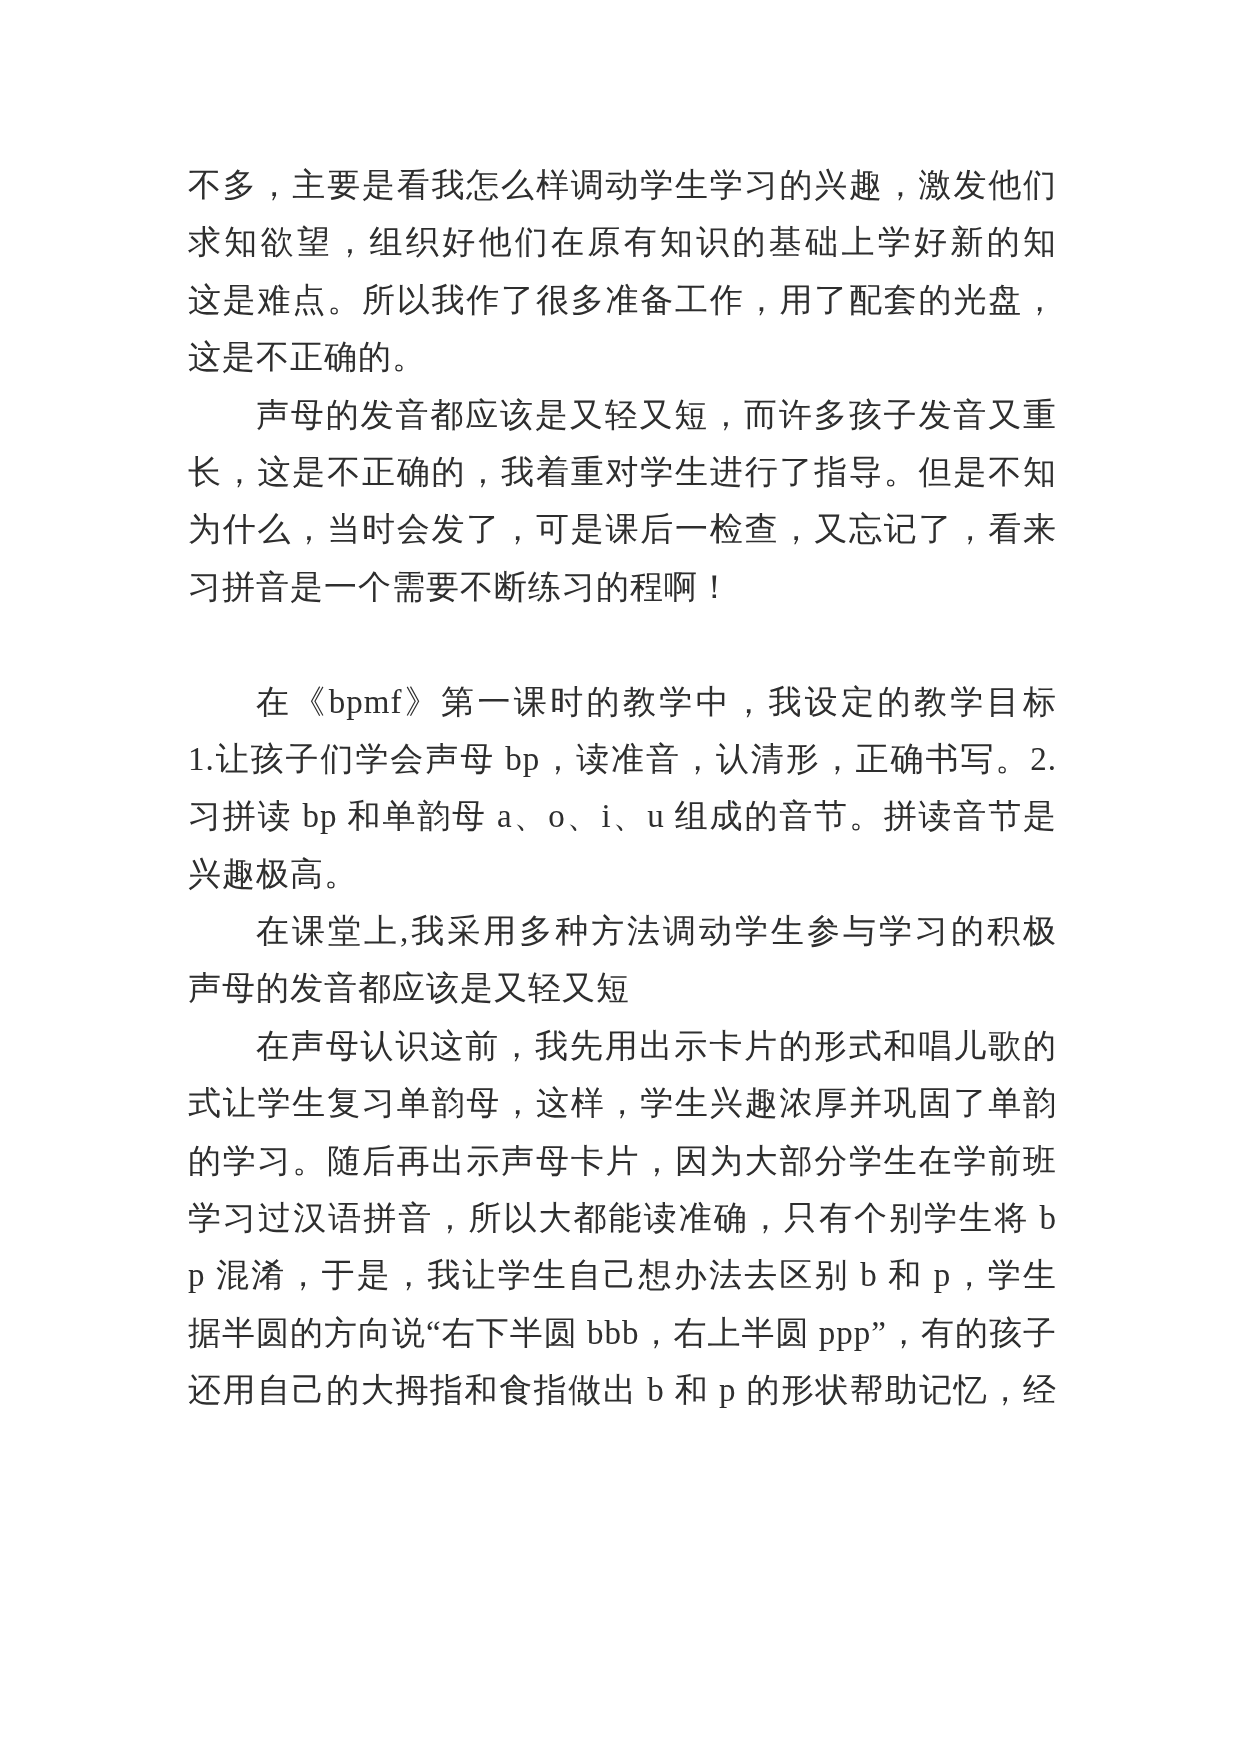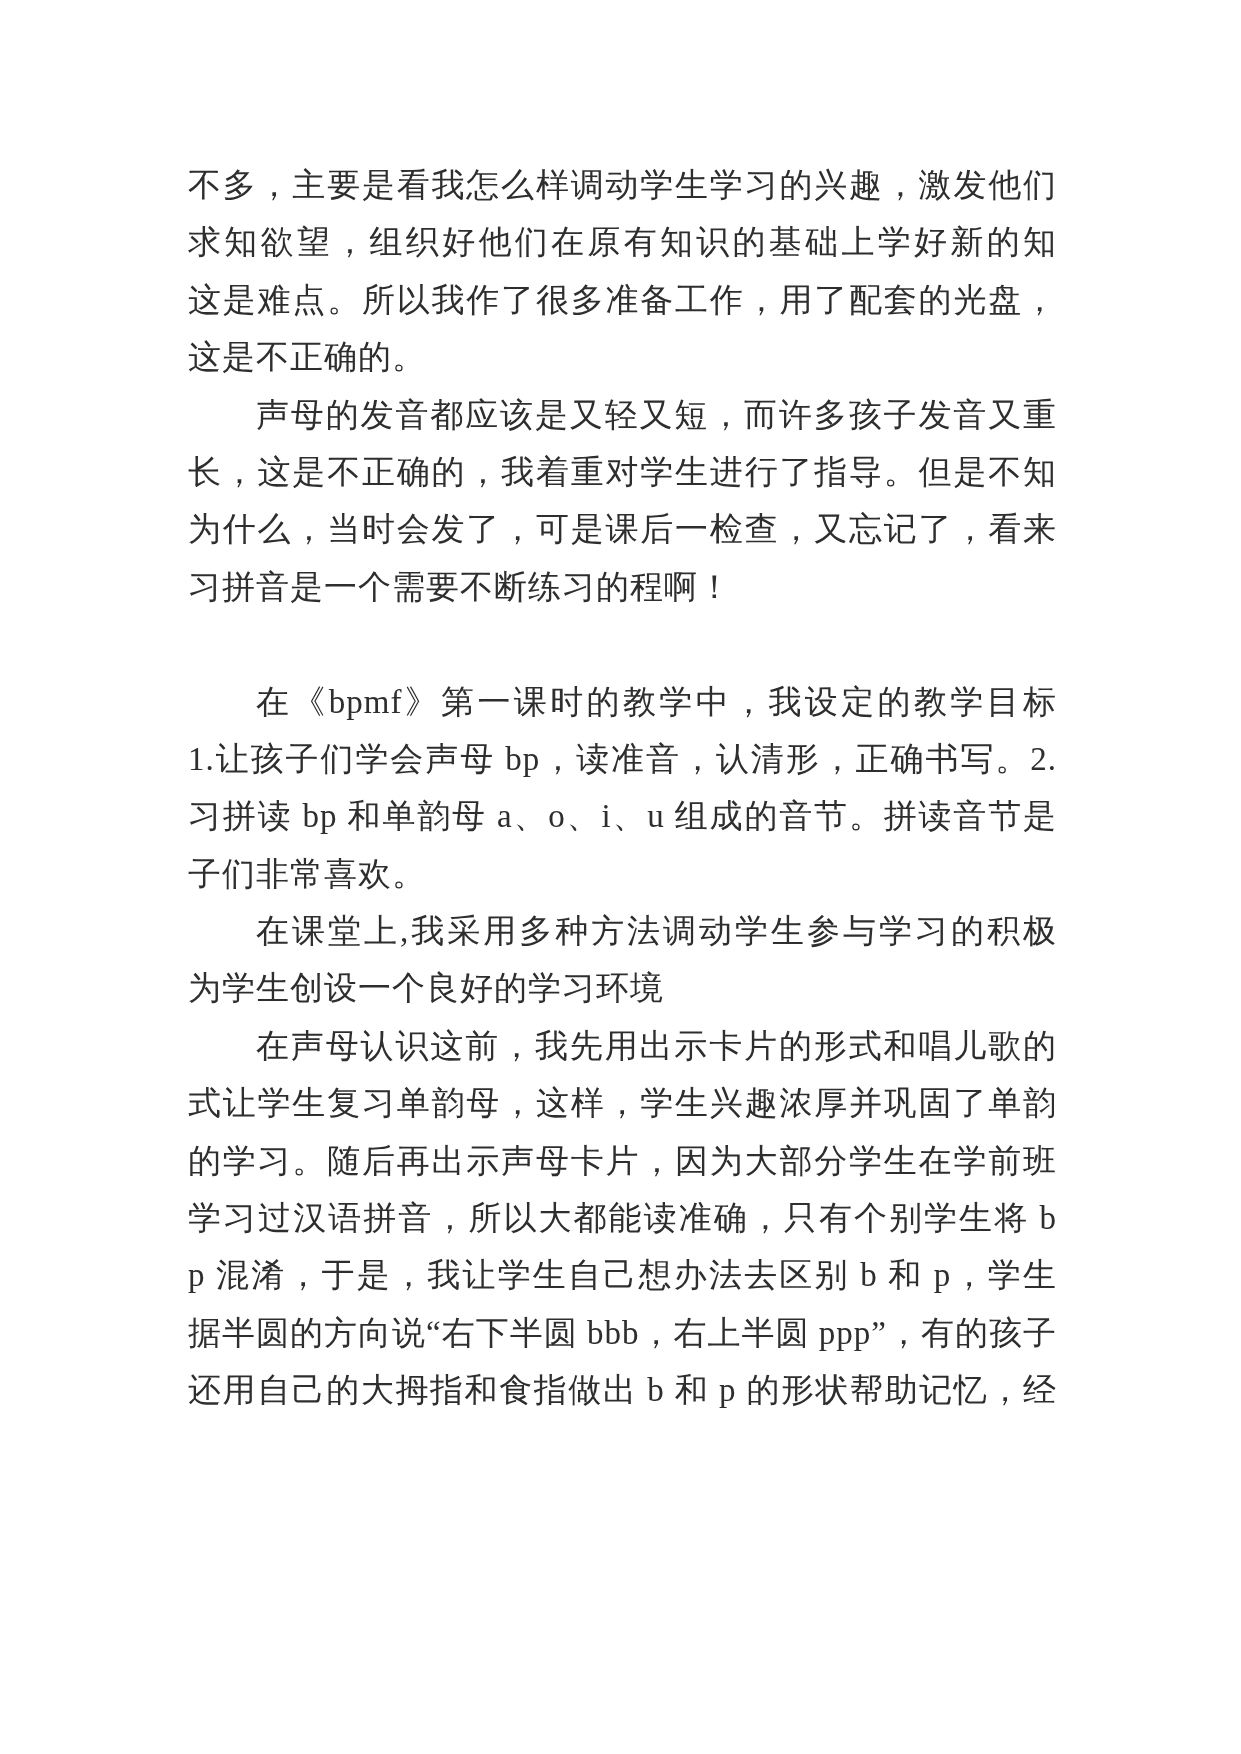--- a/index.html
+++ b/index.html
@@ -54,23 +54,23 @@
       <div class="line">这是难点。所以我作了很多准备工作，用了配套的光盘，孩</div>
       <div class="line short">这是不正确的。</div>
       <div class="line indent">声母的发音都应该是又轻又短，而许多孩子发音又重又</div>
       <div class="line">长，这是不正确的，我着重对学生进行了指导。但是不知道</div>
       <div class="line">为什么，当时会发了，可是课后一检查，又忘记了，看来学</div>
       <div class="line short">习拼音是一个需要不断练习的程啊！</div>
       <div class="line short blank"></div>
       <div class="line indent">在《bpmf》第一课时的教学中，我设定的教学目标是：</div>
       <div class="line">1.让孩子们学会声母 bp，读准音，认清形，正确书写。2.学</div>
       <div class="line">习拼读 bp 和单韵母 a、o、i、u 组成的音节。拼读音节是这</div>
-      <div class="line short">子们非常喜欢。</div>
+      <div class="line short">兴趣极高。</div>
       <div class="line indent">在课堂上,我采用多种方法调动学生参与学习的积极性，</div>
-      <div class="line short">为学生创设一个良好的学习环境</div>
+      <div class="line short">声母的发音都应该是又轻又短</div>
       <div class="line indent">在声母认识这前，我先用出示卡片的形式和唱儿歌的方</div>
       <div class="line">式让学生复习单韵母，这样，学生兴趣浓厚并巩固了单韵母</div>
       <div class="line">的学习。随后再出示声母卡片，因为大部分学生在学前班都</div>
       <div class="line">学习过汉语拼音，所以大都能读准确，只有个别学生将 b 和</div>
       <div class="line">p 混淆，于是，我让学生自己想办法去区别 b 和 p，学生们</div>
       <div class="line">据半圆的方向说“右下半圆 bbb，右上半圆 ppp”，有的孩子</div>
       <div class="line">还用自己的大拇指和食指做出 b 和 p 的形状帮助记忆，经过</div>
     </div>
 </div>
 

